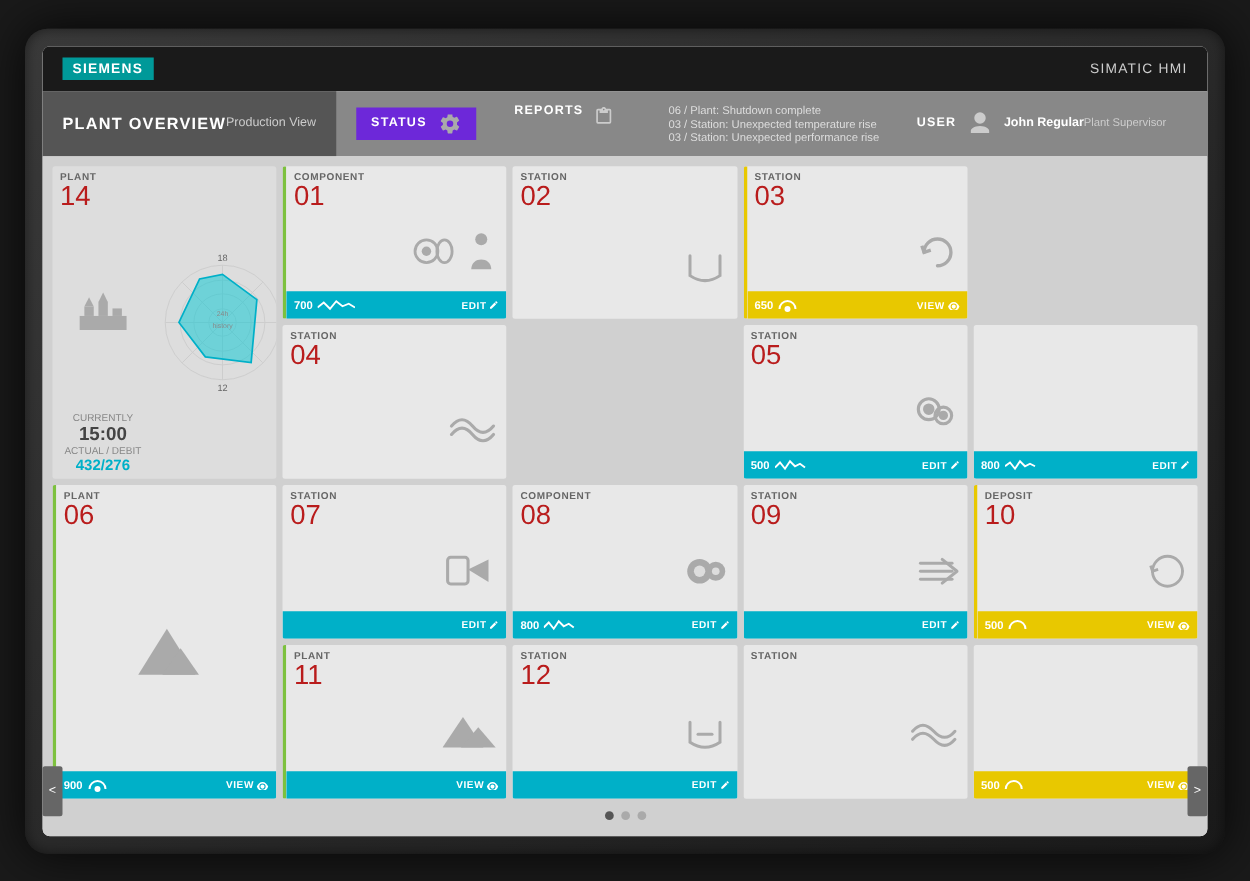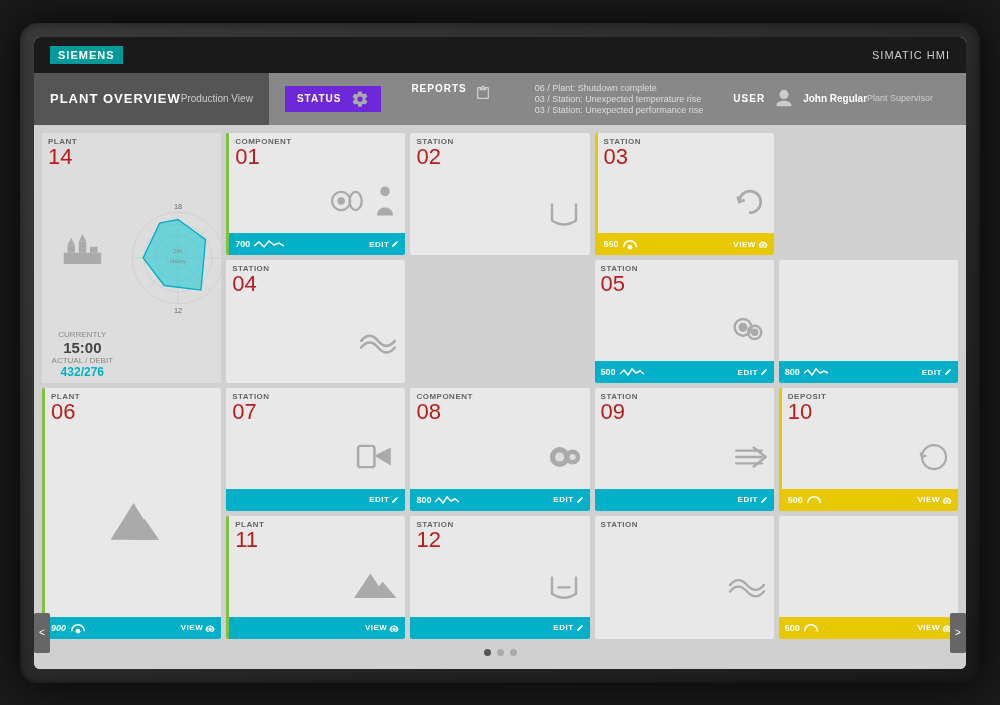--- a/index.html
+++ b/index.html
@@ -492,21 +492,21 @@
             <div class="tile-type">PLANT</div>
             <div class="tile-number">06</div>
           </div>
           <div class="tile-body" style="justify-content:center; flex-direction:column; gap:8px;">
             <svg width="55" height="45" viewBox="0 0 60 48" fill="#aaa">
               <polygon points="30,5 55,45 5,45"></polygon>
               <polygon points="42,22 58,45 26,45"></polygon>
             </svg>
           </div>
           <div class="tile-footer">
-            <div style="display:flex;align-items:center;gap:4px;font-style:italic;">
+            <div style="display:flex;align-items:center;gap:4px;">
               <span class="tile-value">900</span>
               <svg width="16" height="12" viewBox="0 0 20 12">
                 <path d="M2 10 A8 8 0 0 1 18 10" fill="none" stroke="white" stroke-width="2"></path>
                 <circle cx="10" cy="10" r="3" fill="white"></circle>
               </svg>
             </div>
             <div class="tile-action">
               VIEW
               <svg width="10" height="8" viewBox="0 0 24 18" fill="white">
                   <path d="M12 3C7 3 2.73 7.11 1 12c1.73 4.89 6 9 11 9s9.27-4.11 11-9C21.27 7.11 17 3 12 3zm0 15a6 6 0 110-12 6 6 0 010 12zm0-10a4 4 0 100 8 4 4 0 000-8z"></path>

